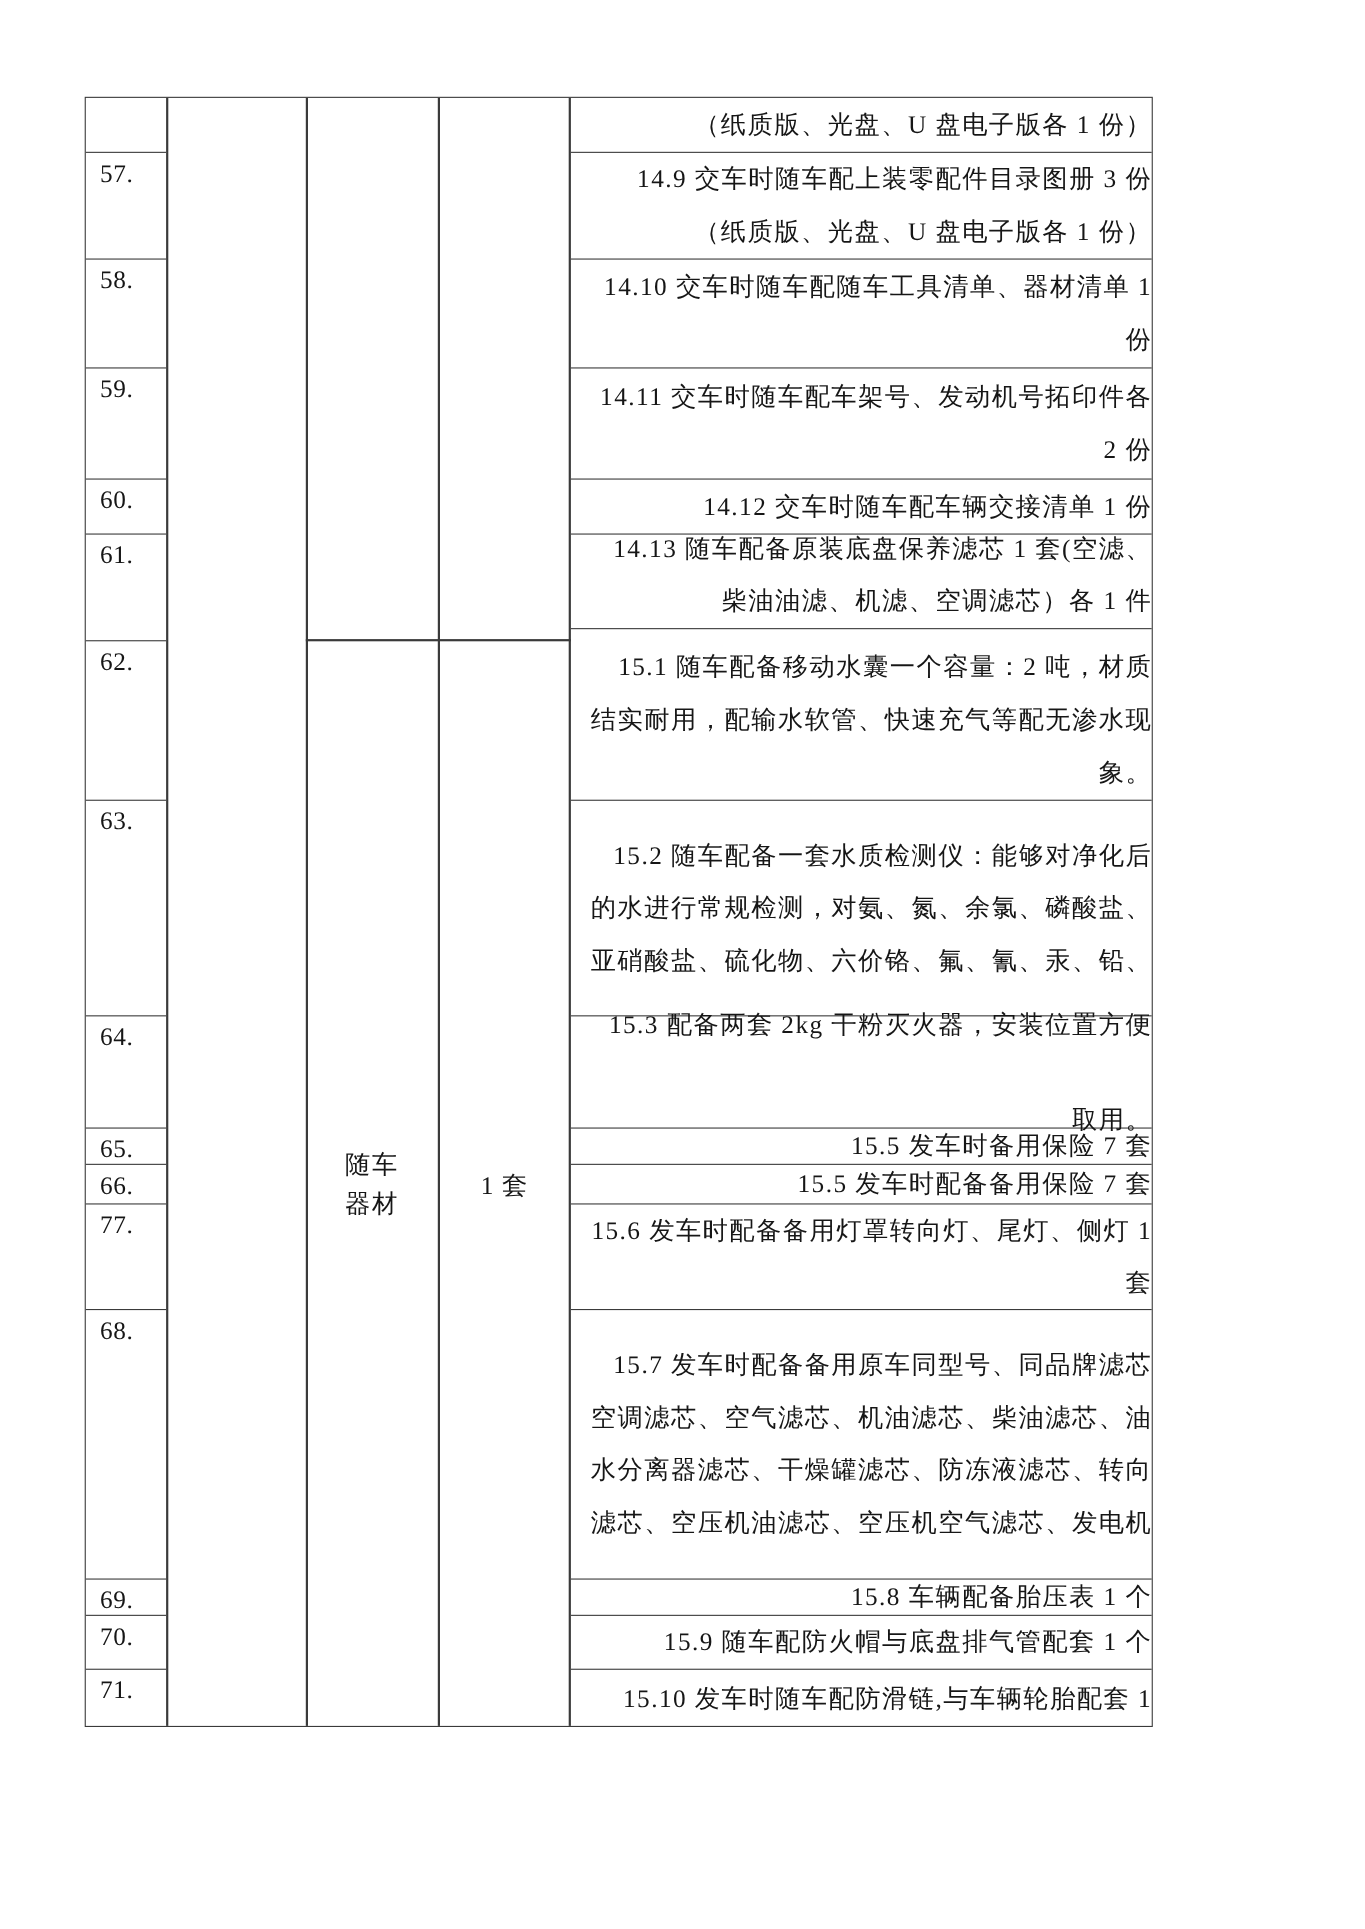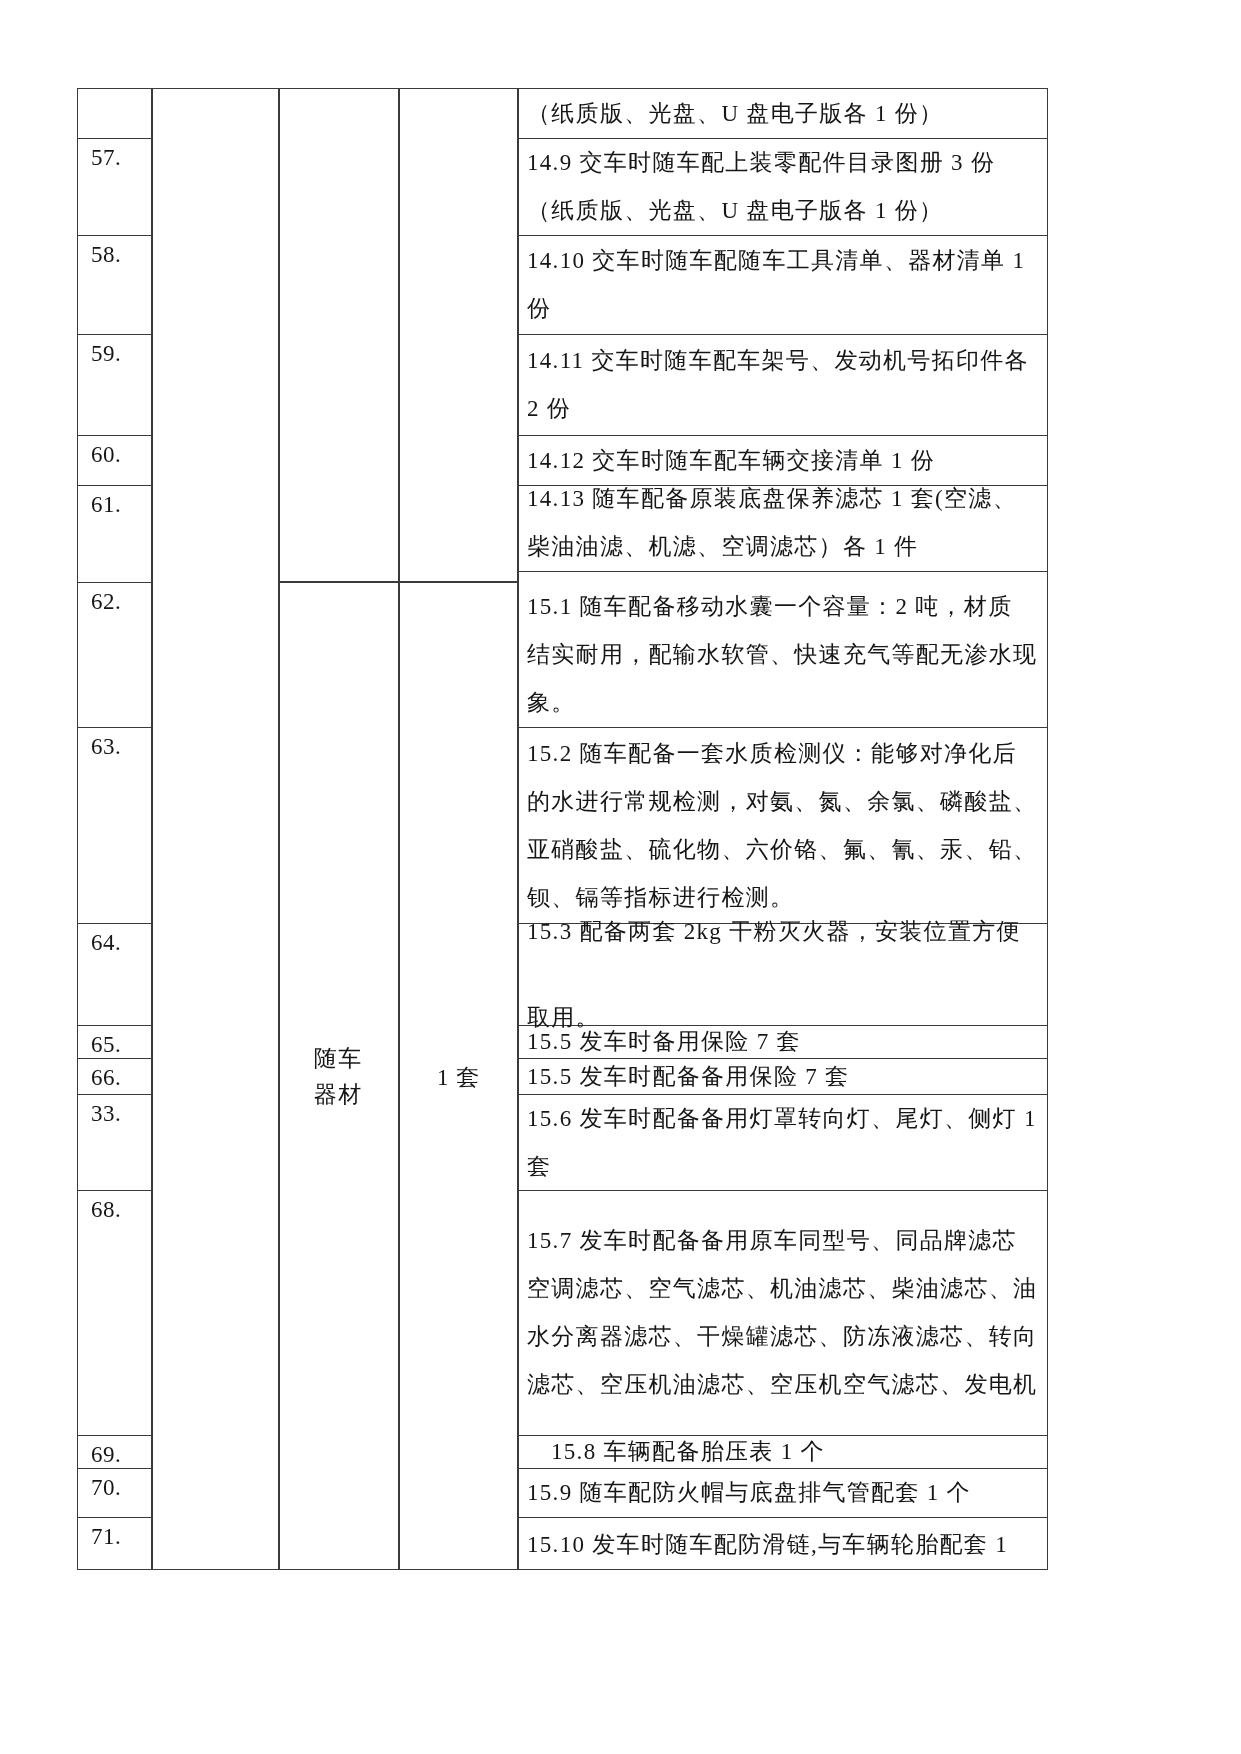--- a/index.html
+++ b/index.html
@@ -17,21 +17,21 @@
   .vline.c3{left:320.4px;}
   .vline.c4{left:439.4px;}
   .group-divider{position:absolute;left:200px;top:492.4px;width:241px;height:1.6px;background:#3a3a3a;}
   .numcell{
     position:absolute;left:0;width:73.4px;box-sizing:border-box;
     padding:6px 0 0 13px;font-size:23px;letter-spacing:.5px;
   }
   .speccell{
     position:absolute;left:441px;width:528.4px;box-sizing:border-box;
     display:flex;flex-direction:column;justify-content:center;
-    padding-left:8px;font-size:23px;letter-spacing:1.3px;
+    padding-left:8px;font-size:23px;letter-spacing:1.3px;align-items:flex-end;
   }
   .specline{line-height:48px;height:48px;white-space:nowrap;}
   .rb{border-bottom:1.6px solid #3a3a3a;}
   .merged-name-cell{
     position:absolute;left:200px;top:494px;width:120.4px;height:988px;
     display:flex;flex-direction:column;justify-content:center;align-items:center;
     font-size:23px;letter-spacing:1.5px;
   }
   .merged-name-cell span{line-height:36px;height:36px;}
   .qty-cell{
@@ -79,36 +79,35 @@
         <div class="speccell rb" style="top: 494px; height: 145px;">
           <div class="specline">15.1 随车配备移动水囊一个容量：2 吨，材质</div>
           <div class="specline">结实耐用，配输水软管、快速充气等配无渗水现</div>
           <div class="specline">象。</div>
         </div>
         <div class="numcell rb" style="top: 639px; height: 196px;">63.</div>
         <div class="speccell rb" style="top: 639px; height: 196px;">
           <div class="specline">15.2 随车配备一套水质检测仪：能够对净化后</div>
           <div class="specline">的水进行常规检测，对氨、氮、余氯、磷酸盐、</div>
           <div class="specline">亚硝酸盐、硫化物、六价铬、氟、氰、汞、铅、</div>
-          <div class="specline">钡、镉等指标进行检测。</div>
         </div>
         <div class="numcell rb" style="top: 835px; height: 102px;">64.</div>
         <div class="speccell rb" style="top: 835px; height: 102px; gap: 38px;">
           <div class="specline">15.3 配备两套 2kg 干粉灭火器，安装位置方便</div>
           <div class="specline">取用。</div>
         </div>
         <div class="numcell rb" style="top: 937px; height: 33px;">65.</div>
         <div class="speccell rb" style="top: 937px; height: 33px;">
           <div class="specline">15.5 发车时备用保险 7 套</div>
         </div>
         <div class="numcell rb" style="top: 970px; height: 36px;">66.</div>
         <div class="speccell rb" style="top: 970px; height: 36px;">
           <div class="specline">15.5 发车时配备备用保险 7 套</div>
         </div>
-        <div class="numcell rb" style="top: 1006px; height: 96px;">33.</div>
+        <div class="numcell rb" style="top: 1006px; height: 96px;">77.</div>
         <div class="speccell rb" style="top: 1006px; height: 96px;">
           <div class="specline">15.6 发车时配备备用灯罩转向灯、尾灯、侧灯 1</div>
           <div class="specline">套</div>
         </div>
         <div class="numcell rb" style="top: 1102px; height: 245px;">68.</div>
         <div class="speccell rb" style="top: 1102px; height: 245px;">
           <div class="specline">15.7 发车时配备备用原车同型号、同品牌滤芯</div>
           <div class="specline">空调滤芯、空气滤芯、机油滤芯、柴油滤芯、油</div>
           <div class="specline">水分离器滤芯、干燥罐滤芯、防冻液滤芯、转向</div>
           <div class="specline">滤芯、空压机油滤芯、空压机空气滤芯、发电机</div>

